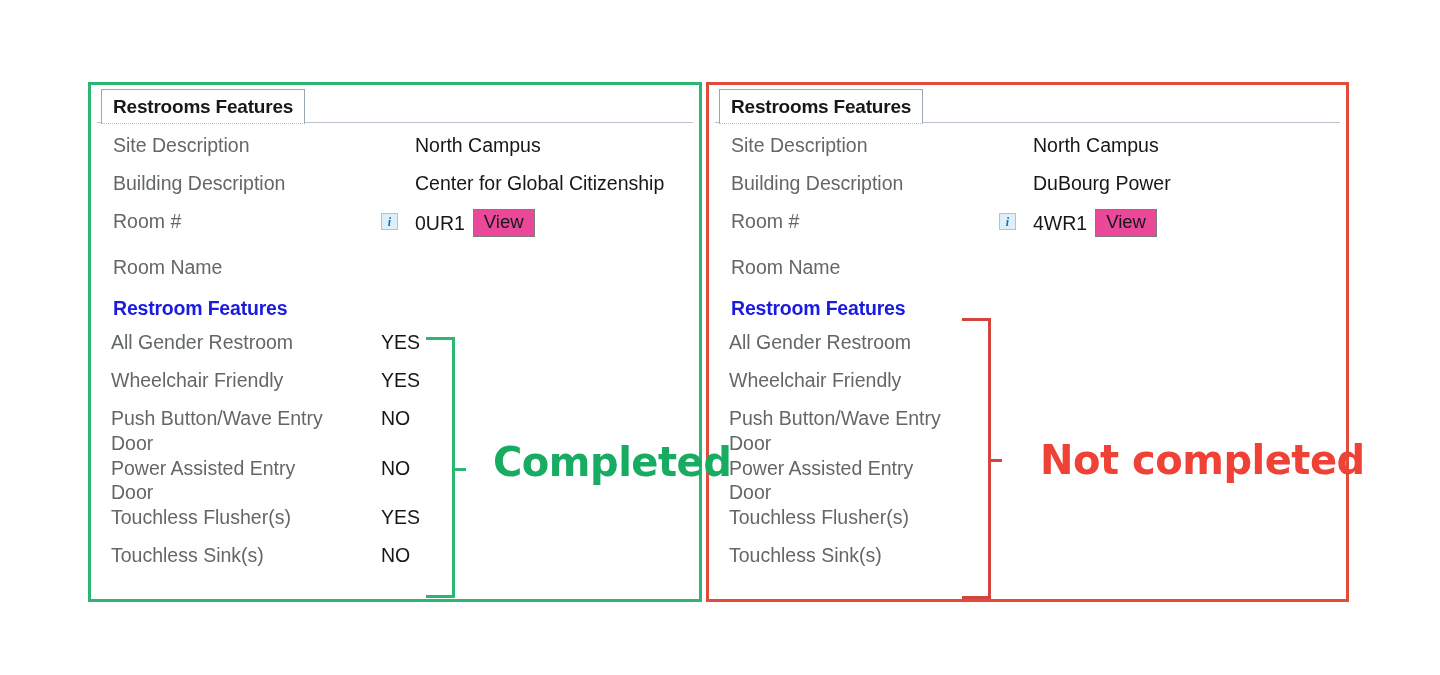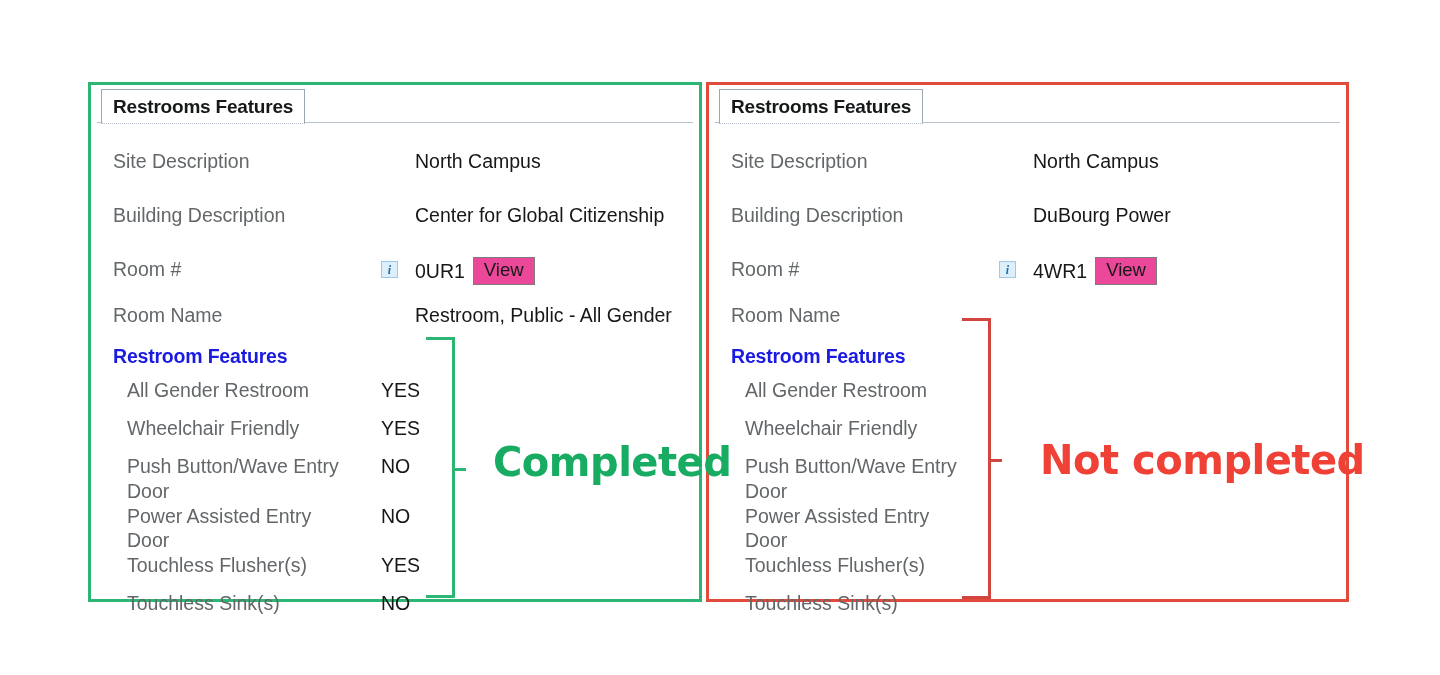--- a/index.html
+++ b/index.html
@@ -47,21 +47,20 @@
     white-space: nowrap;
     letter-spacing: -0.2px;
   }
 
   
   .rows { padding: 10px 0 0 0; position: relative; }
   .row {
     display: flex;
     align-items: flex-start;
     min-height: 38px;
-    margin-top: 16px;
   }
   .row .label {
     font-size: 19.5px;
     color: #636769;
     padding-left: 22px;
     line-height: 1.28;
     white-space: pre-line;
   }
   .row .value {
     font-size: 19.5px;
@@ -111,21 +110,21 @@
     padding-left: 22px;
     margin: 4px 0 10px 0;
     letter-spacing: -0.2px;
   }
 
   .feature-row { display: flex; align-items: flex-start; min-height: 38px; }
   .feature-row .flabel {
     font-size: 19.5px;
     color: #636769;
     line-height: 1.27;
-    padding-left: 36px;
+    padding-left: 20px;
     width: 290px;
     white-space: pre-line;
   }
   .feature-row .fvalue {
     font-size: 19.5px;
     color: #151719;
     line-height: 1.27;
     width: 70px;
   }
 
@@ -195,23 +194,20 @@
       </div>
       <div class="value">
         <span>0UR1</span>
         <button class="view-btn">View</button>
       </div>
     </div>
 
     <div class="row roomname">
       <div class="label">Room Name</div>
       <div class="icon-slot"></div>
-      <div class="value">
-        <span>Restroom, Public - All Gender</span>
-      </div>
     </div>
 
     <div class="section-head">Restroom Features</div>
 
     <div class="feature-row">
       <div class="flabel">All Gender Restroom</div>
       <div class="fvalue">YES</div>
     </div>
     <div class="feature-row">
       <div class="flabel">Wheelchair Friendly</div>

